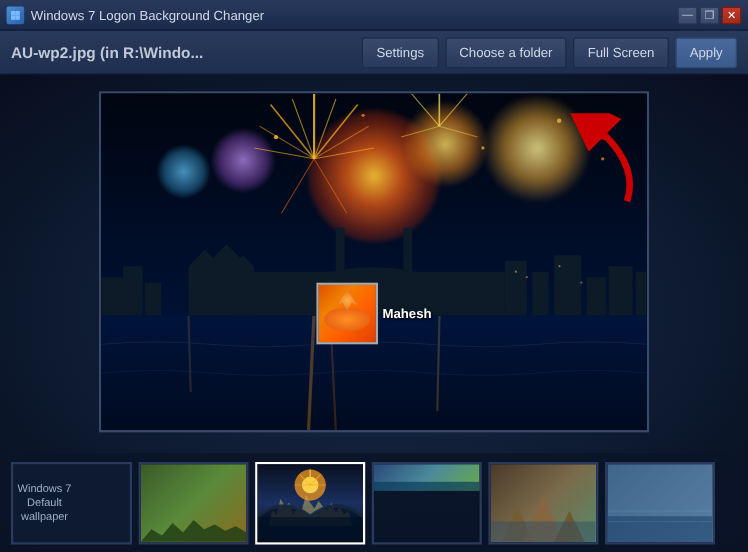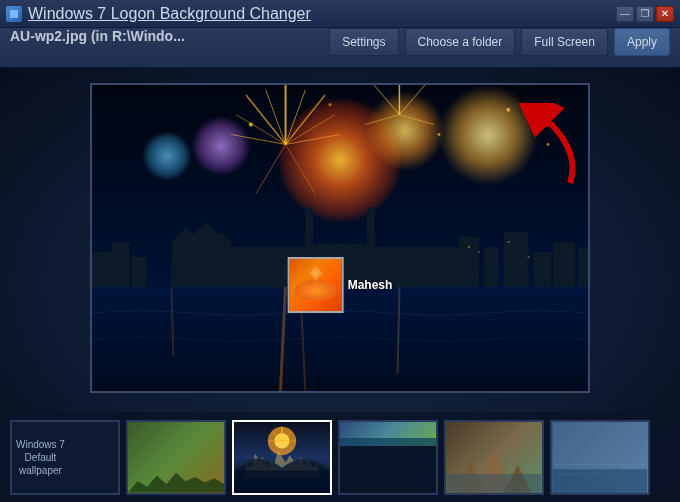--- a/index.html
+++ b/index.html
@@ -30,22 +30,21 @@
       width: 16px;
       height: 16px;
       background: linear-gradient(135deg, #4a90d9, #2a60a9);
       border-radius: 2px;
       display: flex;
       align-items: center;
       justify-content: center;
     }
     #title-text {
       color: #d0d8e8;
-      font-size: 16px;
-      text-decoration: underline;
+      font-size: 12px;
     }
     #title-controls {
       display: flex;
       gap: 2px;
     }
     .title-btn {
       width: 18px;
       height: 16px;
       background: linear-gradient(to bottom, #4a5a7c, #3a4a6c);
       border: 1px solid #2a3a5c;
@@ -61,20 +60,21 @@
       background: linear-gradient(to bottom, #c0392b, #a0291b);
       border-color: #801a0b;
       color: white;
     }
 
     
     #toolbar {
       height: 40px;
       background: linear-gradient(to bottom, #2a3a5c, #1e2e4e);
       display: flex;
+      align-items: center;
       padding: 0 10px;
       gap: 6px;
       border-bottom: 1px solid #0a1a3c;
     }
     #file-title {
       flex: 1;
       color: #c0c8d8;
       font-size: 14px;
       font-weight: 600;
     }

